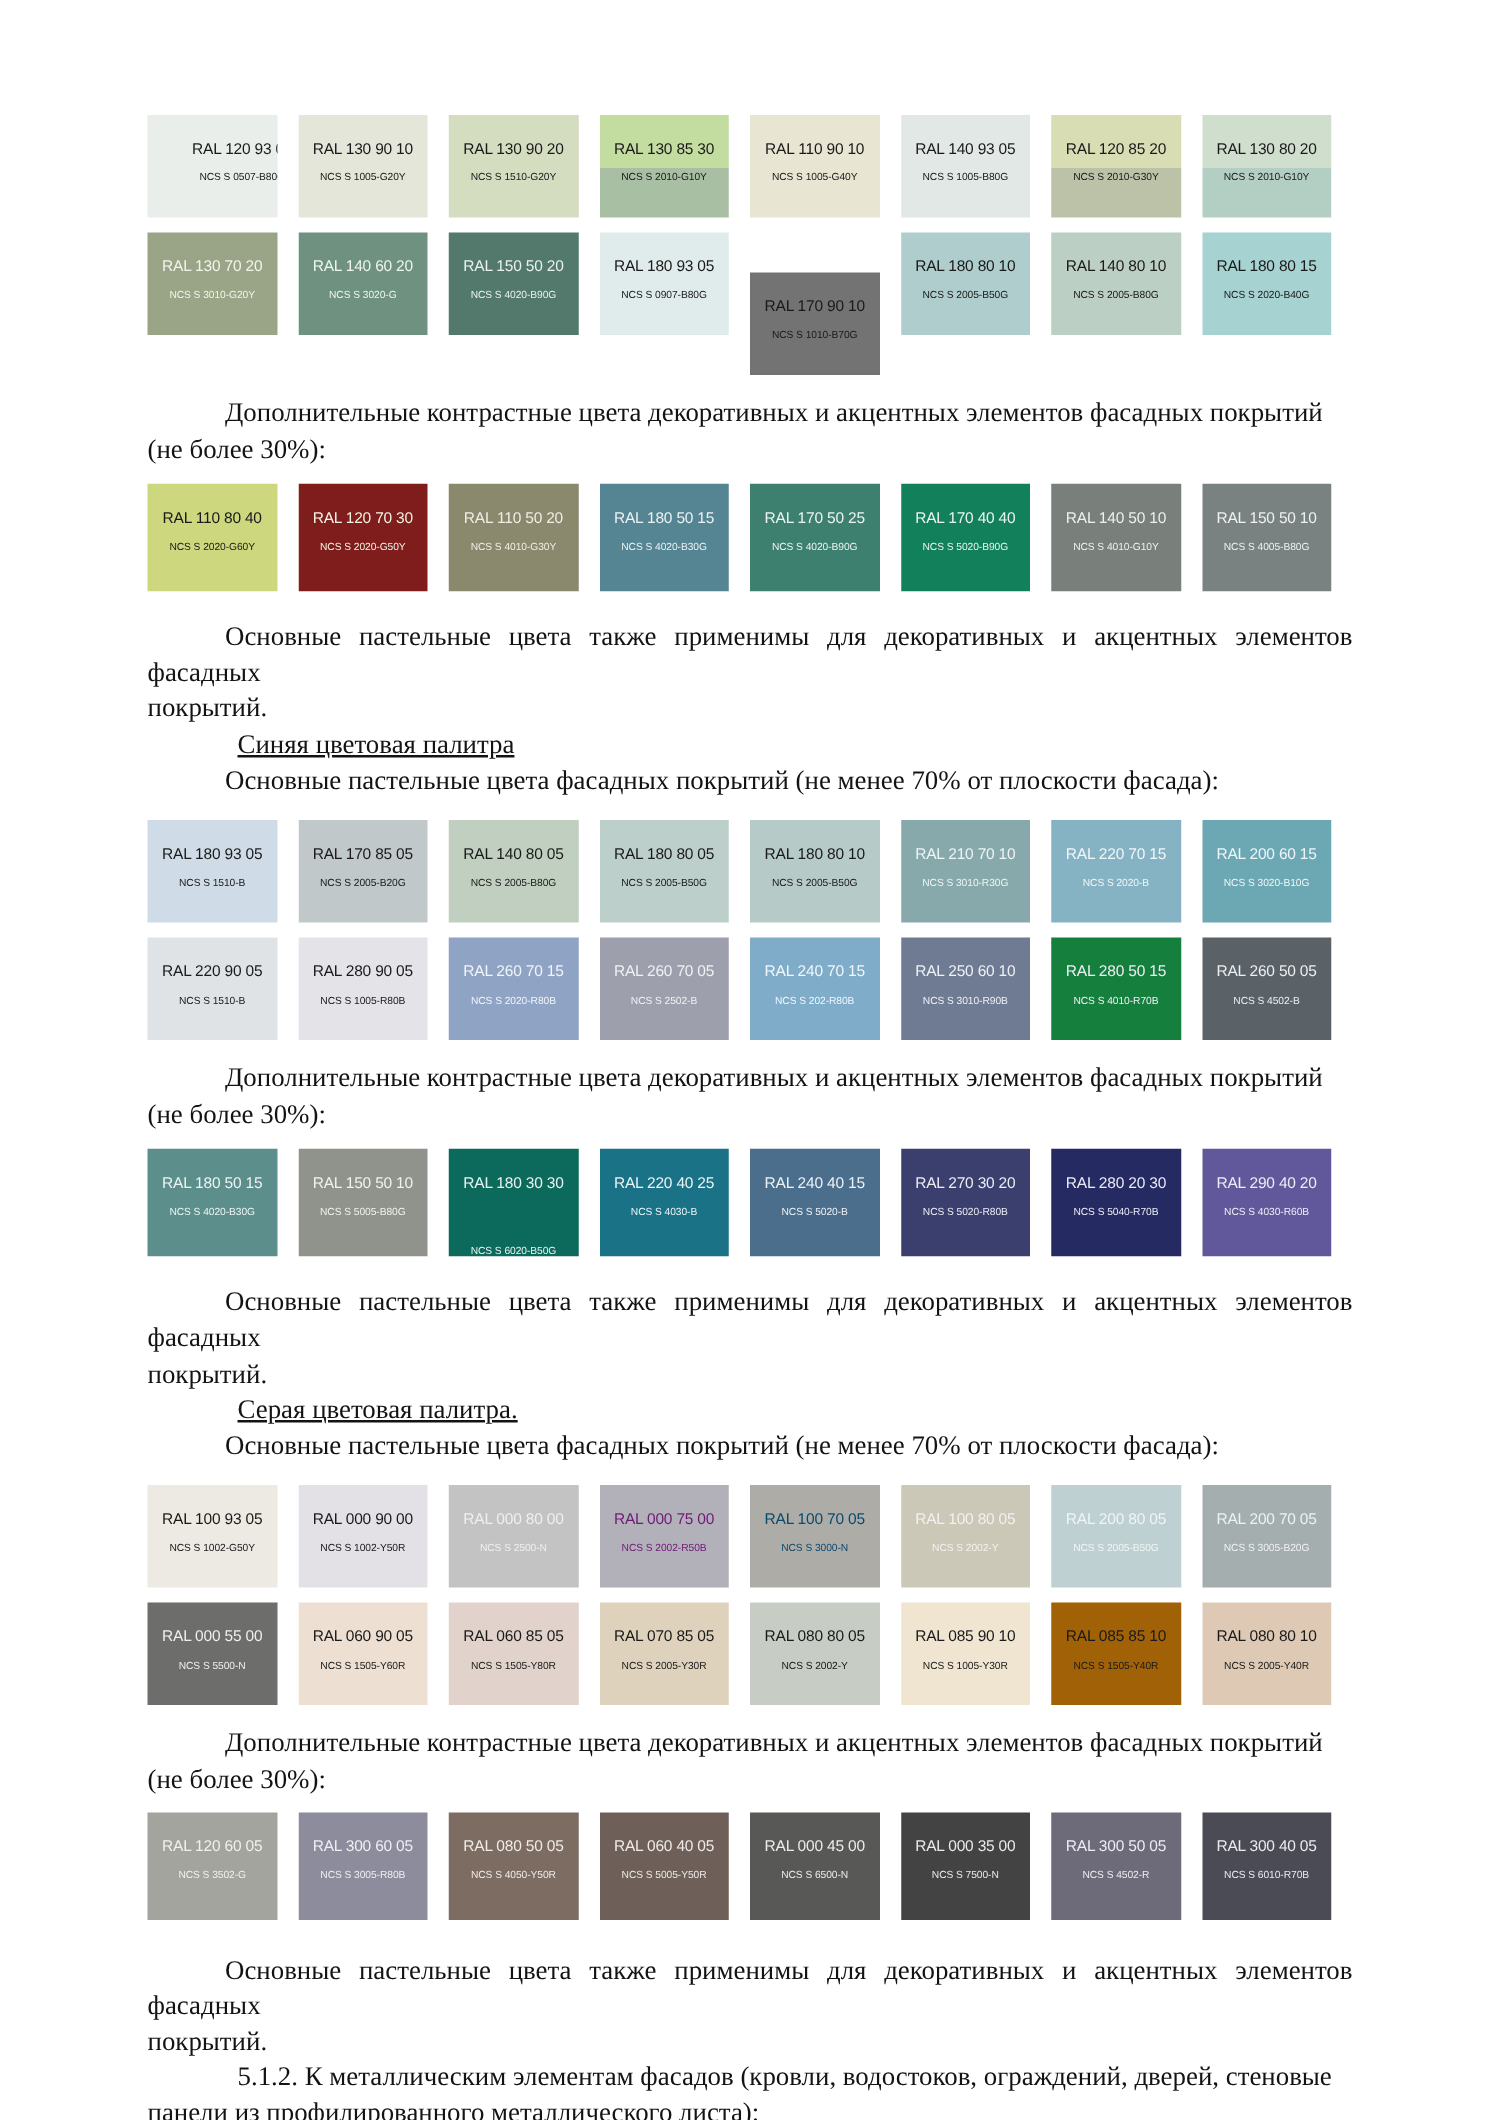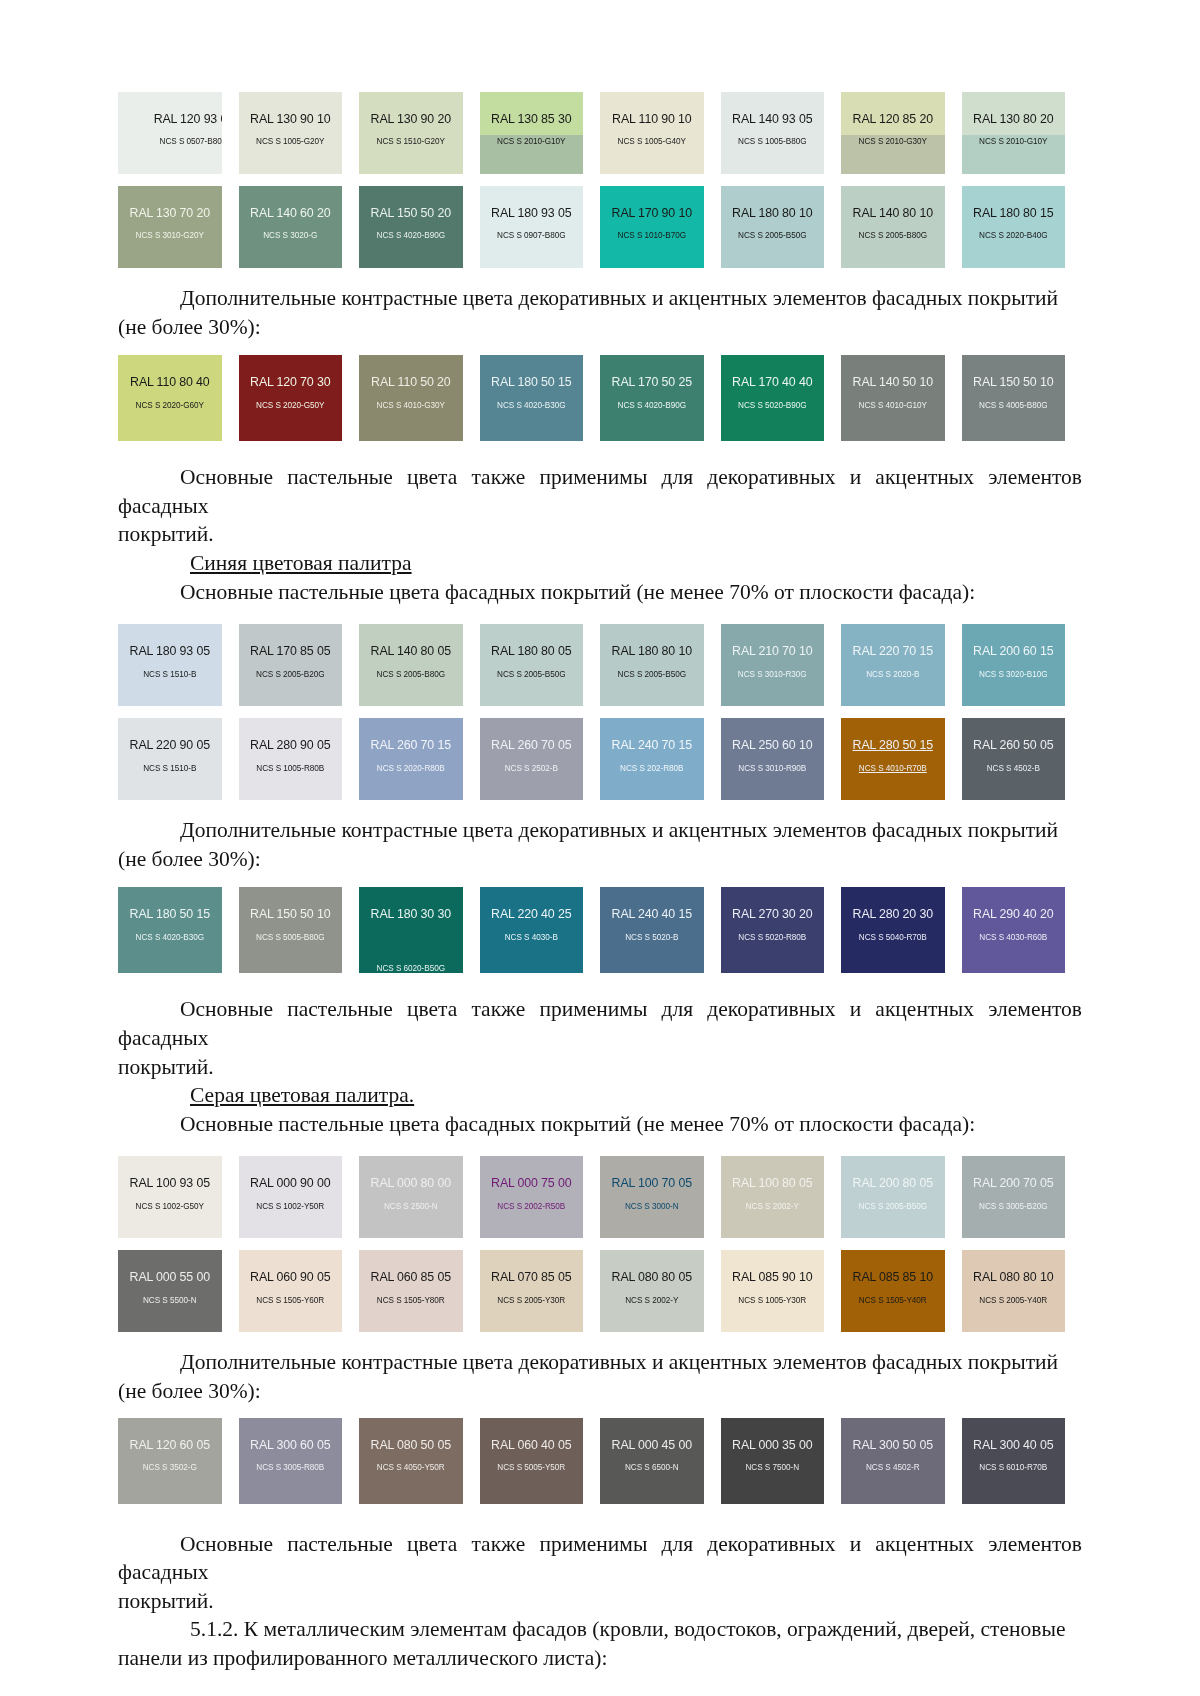--- a/index.html
+++ b/index.html
@@ -179,21 +179,21 @@
             <div class="ncs">NCS S 4020-B90G</div>
           </div>
         </div>
         <div class="swatch-cell">
           <div class="swatch" style="background: rgb(223, 236, 235); color: rgb(26, 26, 26);">
             <div class="ral">RAL 180 93 05</div>
             <div class="ncs">NCS S 0907-B80G</div>
           </div>
         </div>
         <div class="swatch-cell">
-          <div class="swatch" style="background: #14b8a6; color: rgb(26, 26, 26);">
+          <div class="swatch" style="background: #737373; color: rgb(26, 26, 26); margin-top: 32px;">
             <div class="ral">RAL 170 90 10</div>
             <div class="ncs">NCS S 1010-B70G</div>
           </div>
         </div>
         <div class="swatch-cell">
           <div class="swatch" style="background: rgb(174, 205, 204); color: rgb(26, 26, 26);">
             <div class="ral">RAL 180 80 10</div>
             <div class="ncs">NCS S 2005-B50G</div>
           </div>
         </div>
@@ -373,21 +373,21 @@
             <div class="ncs">NCS S 202-R80B</div>
           </div>
         </div>
         <div class="swatch-cell">
           <div class="swatch" style="background: rgb(110, 123, 147); color: rgb(238, 241, 246);">
             <div class="ral">RAL 250 60 10</div>
             <div class="ncs">NCS S 3010-R90B</div>
           </div>
         </div>
         <div class="swatch-cell">
-          <div class="swatch" style="background: #a16207; color: rgb(238, 239, 245); text-decoration: underline;">
+          <div class="swatch" style="background: #15803d; color: rgb(238, 239, 245);">
             <div class="ral">RAL 280 50 15</div>
             <div class="ncs">NCS S 4010-R70B</div>
           </div>
         </div>
         <div class="swatch-cell">
           <div class="swatch" style="background: rgb(90, 97, 103); color: rgb(236, 238, 240);">
             <div class="ral">RAL 260 50 05</div>
             <div class="ncs">NCS S 4502-B</div>
           </div>
         </div>

